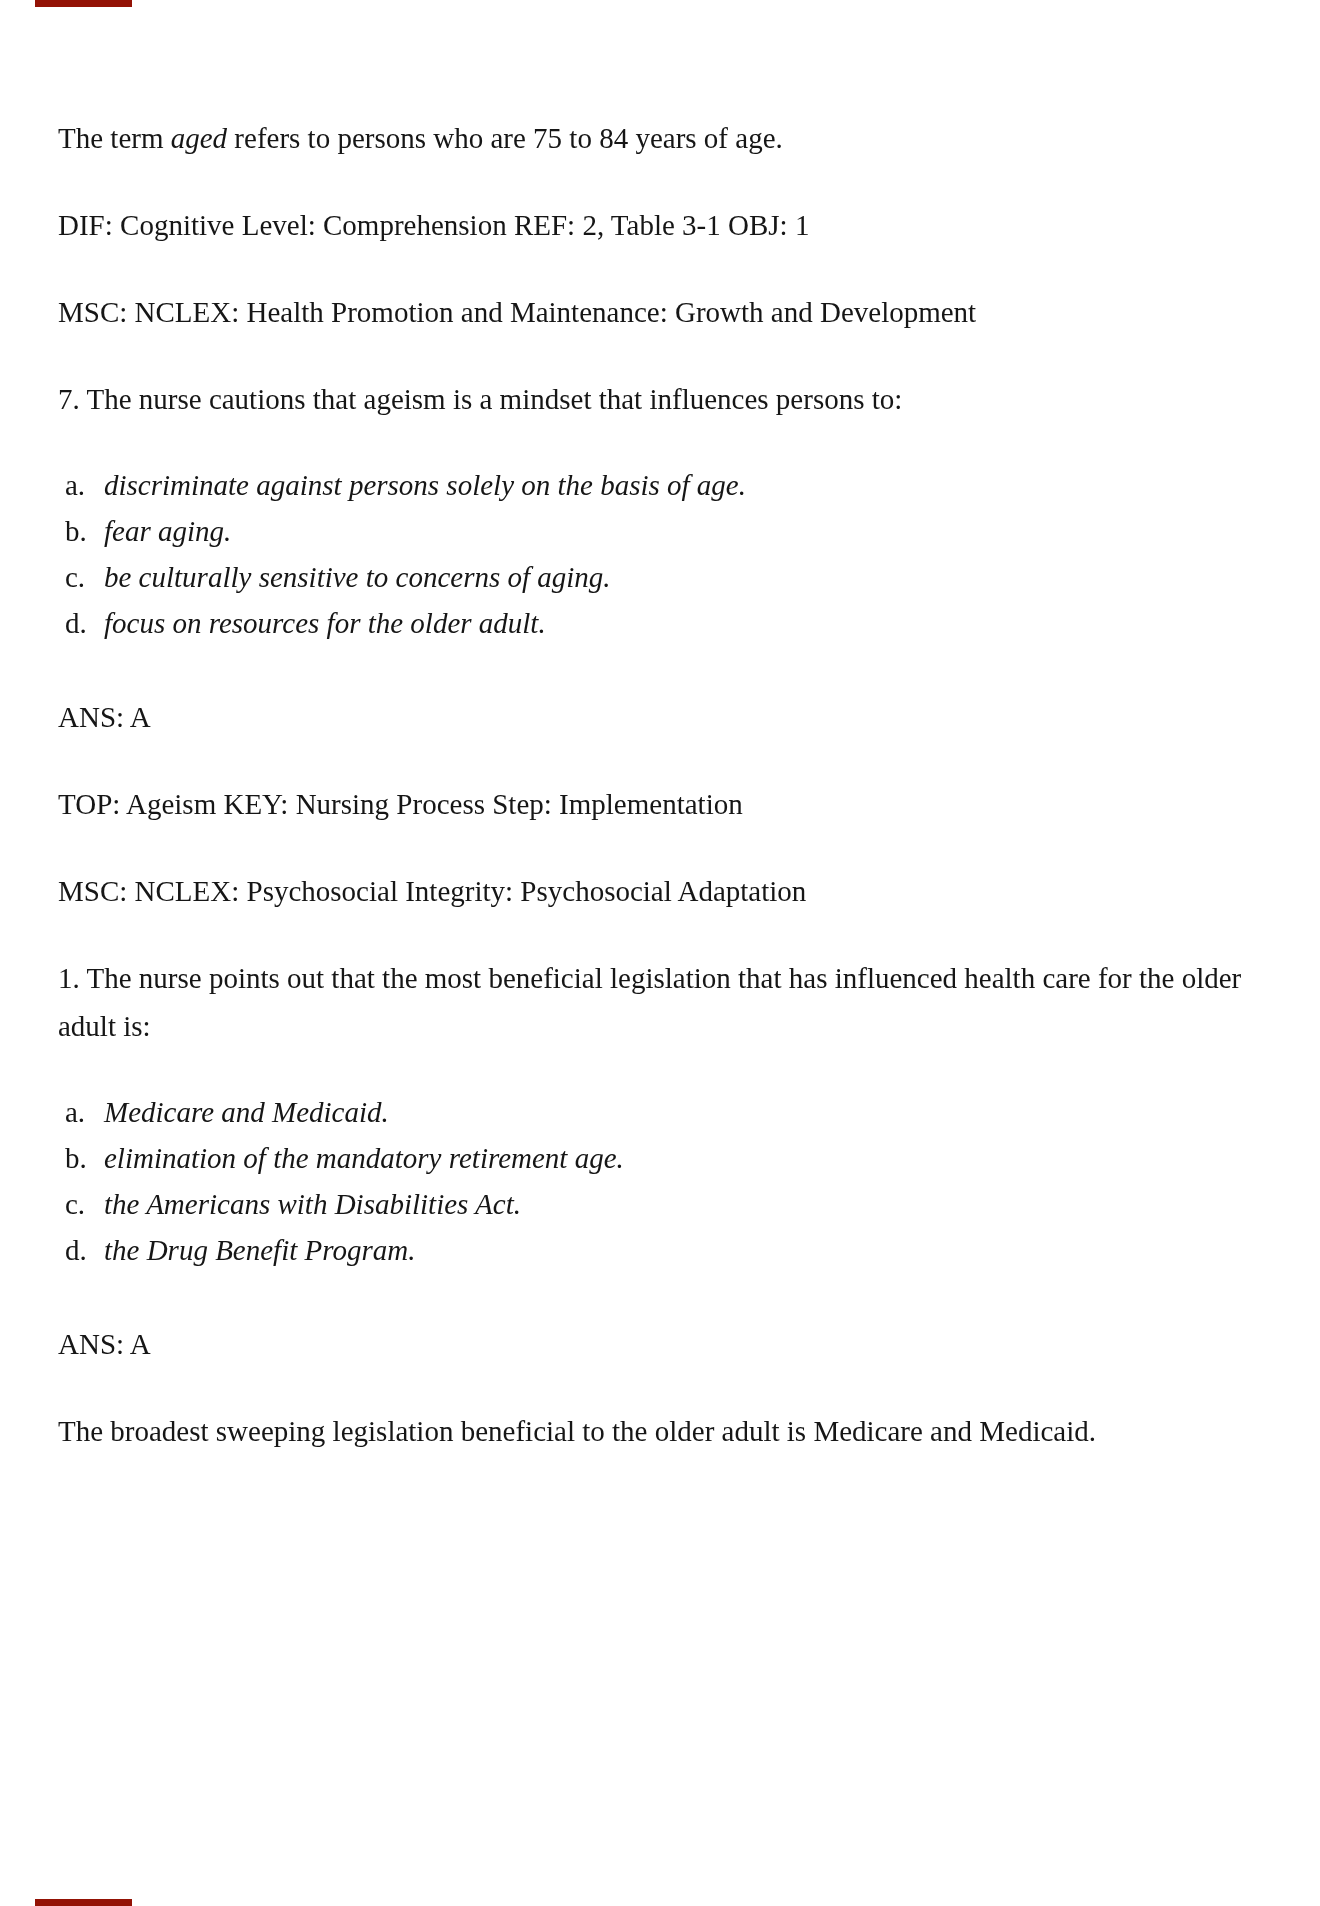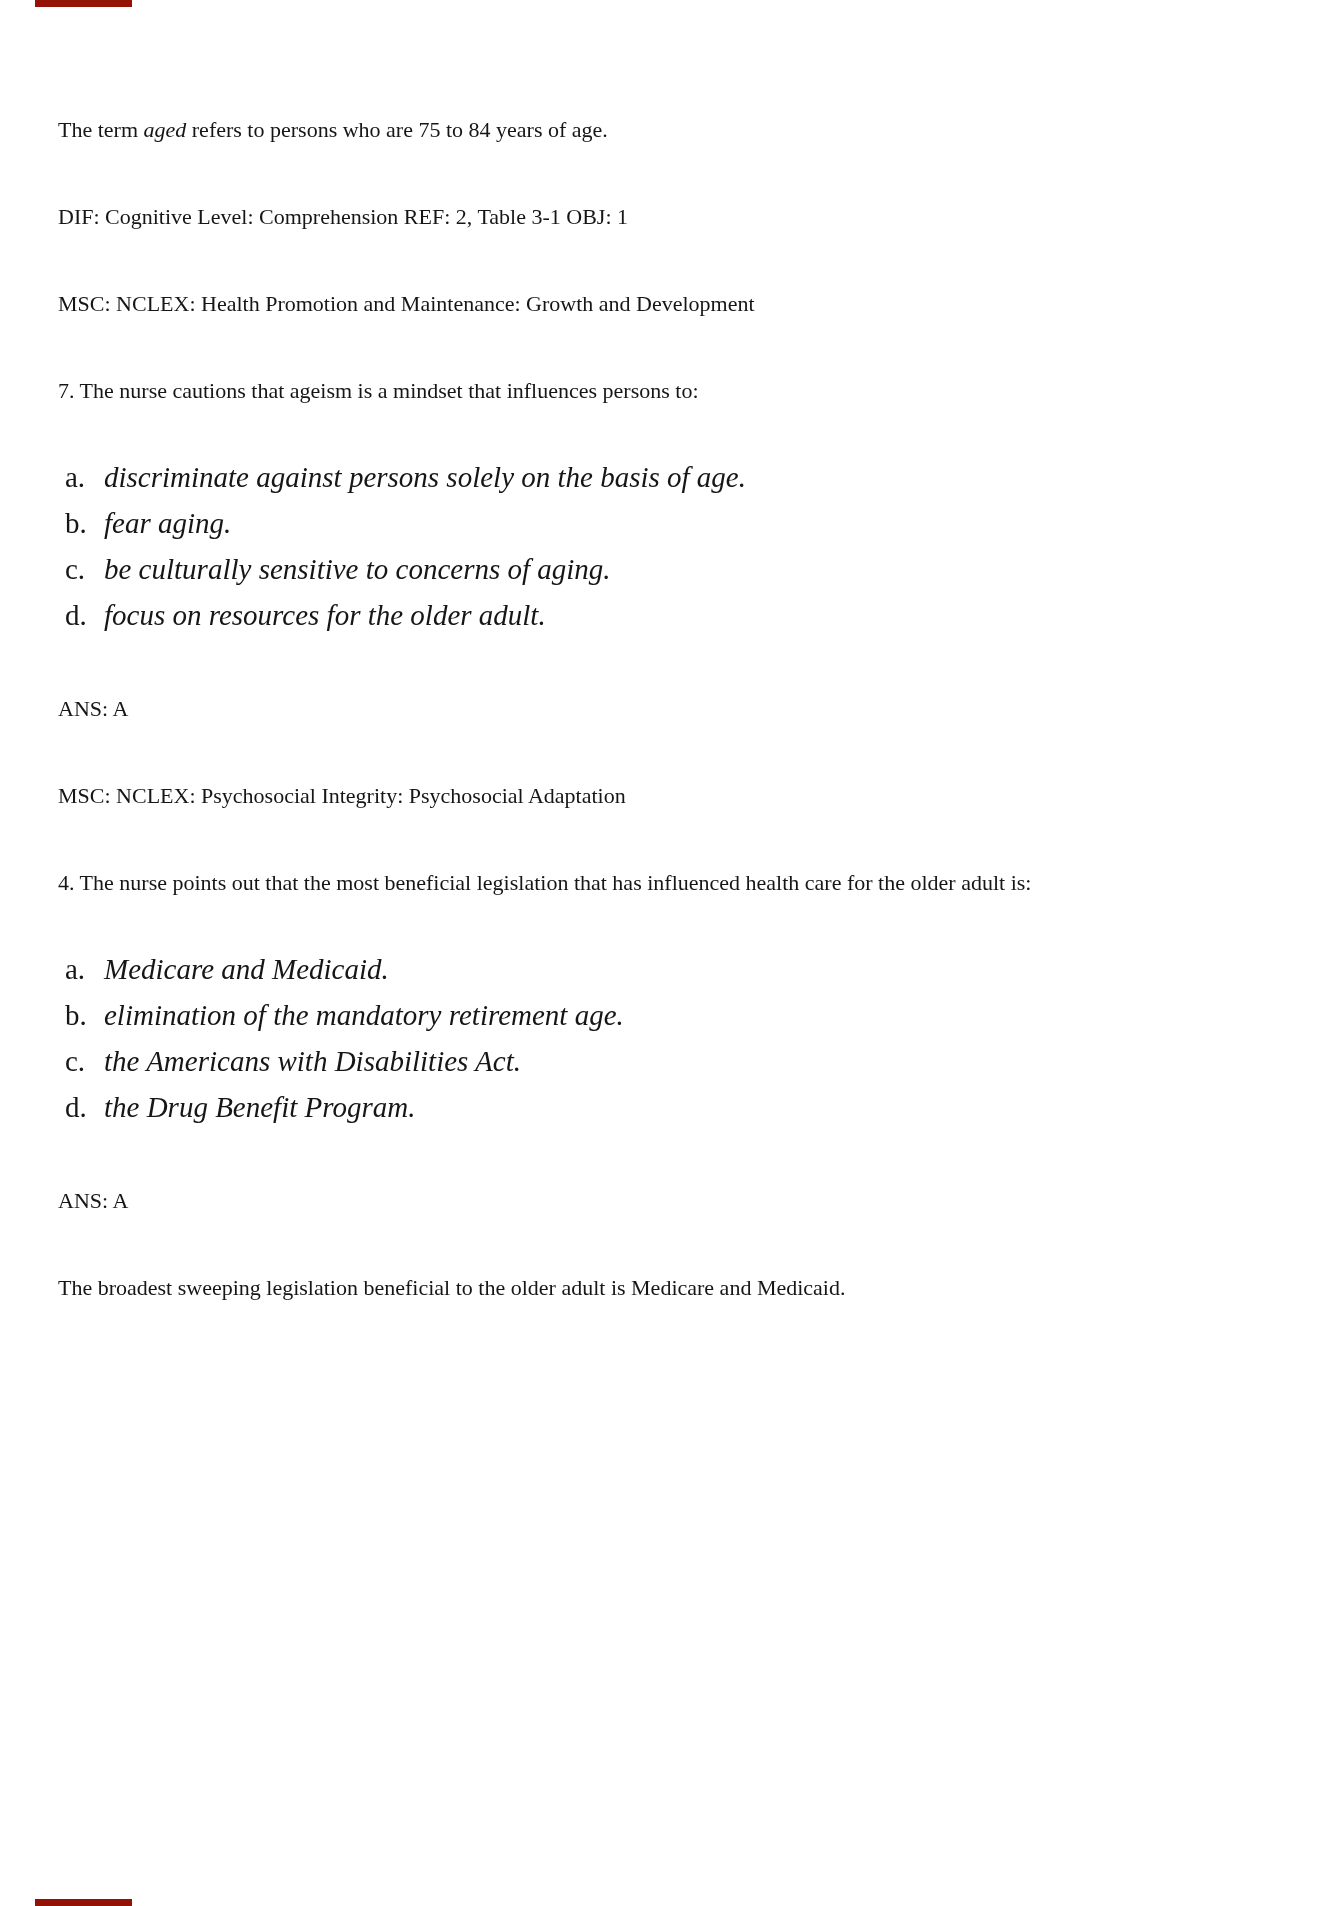--- a/index.html
+++ b/index.html
@@ -22,22 +22,22 @@
     height: 7px;
   }
   .edge-marker.top { top: 0; }
   .edge-marker.bottom { bottom: 0; }
   .page {
     box-sizing: border-box;
     width: 1320px;
     padding: 106px 52px 0 58px;
   }
   .para {
-    margin: 0 0 39px 0;
-    font-size: 22px;
+    margin: 8px 0 39px 0;
+    font-size: 29px;
     line-height: 48px;
     max-width: 1210px;
   }
   .it { font-style: italic; }
   .options {
     margin: 31px 0 47px 0;
   }
   .opt-row {
     display: flex;
     font-size: 29px;
@@ -84,24 +84,25 @@
     <div class="opt-row">
       <span class="opt-letter">d.</span>
       <span class="opt-text">focus on resources for the older adult.</span>
     </div>
   </div>
 
   <p class="para">ANS: A</p>
 
 
 
+  <p class="para">TOP: Ageism KEY: Nursing Process Step: Implementation</p>
 
   <p class="para">MSC: NCLEX: Psychosocial Integrity: Psychosocial Adaptation</p>
 
-  <p class="para">4. The nurse points out that the most beneficial legislation that has influenced health care for the older adult is:</p>
+  <p class="para">1. The nurse points out that the most beneficial legislation that has influenced health care for the older adult is:</p>
 
   <div class="options">
     <div class="opt-row">
       <span class="opt-letter">a.</span>
       <span class="opt-text">Medicare and Medicaid.</span>
     </div>
     <div class="opt-row">
       <span class="opt-letter">b.</span>
       <span class="opt-text">elimination of the mandatory retirement age.</span>
     </div>

